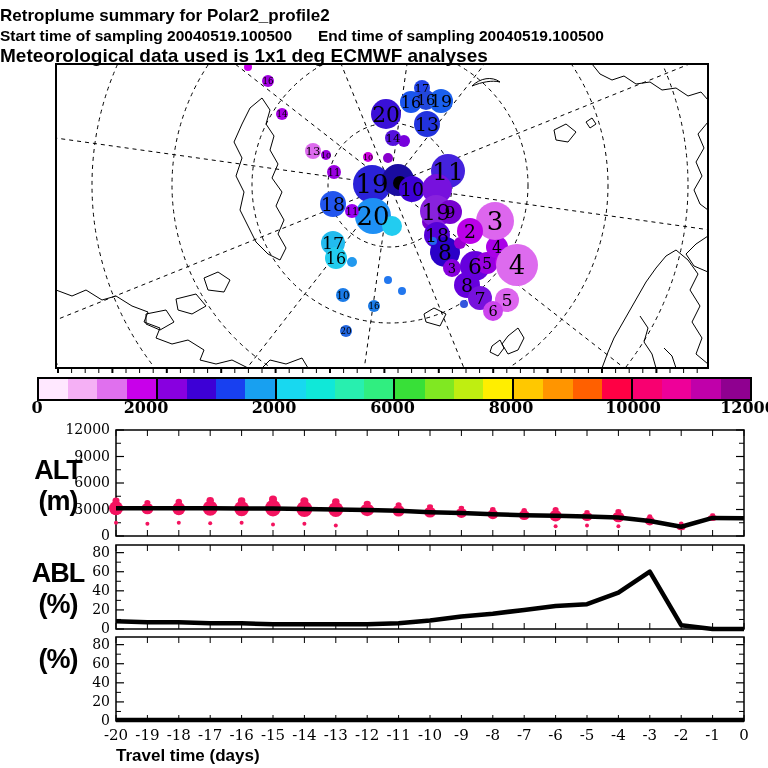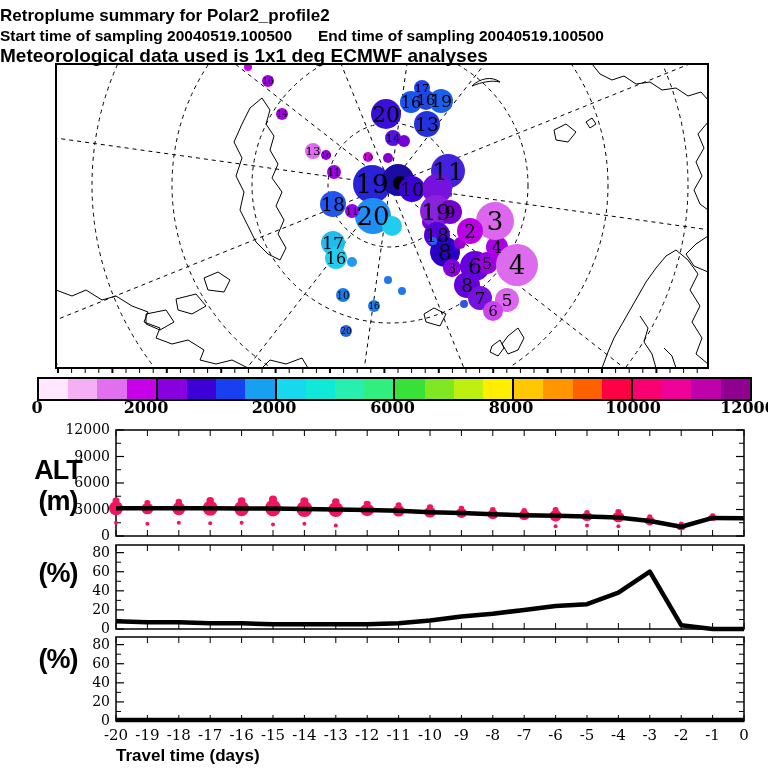--- a/index.html
+++ b/index.html
@@ -536,20 +536,21 @@
       <span class="cb-lab" style="left: 511px; text-align: center;">8000</span>
       <span class="cb-lab" style="left: 633px;">10000</span>
       <span class="cb-lab" style="left: 748px;">12000</span>
     </div>
 
   <div class="panel-label" id="lab-alt">
     <div>ALT</div>
     <div>(m)</div>
   </div>
   <div class="panel-label" id="lab-abl">
+    <div>ABL</div>
     <div>(%)</div>
   </div>
   <div class="panel-label" id="lab-str">
     <div>(%)</div>
   </div>
 
   <div id="xlabel">Travel time (days)</div>
 </div>
 
 </body></html>

